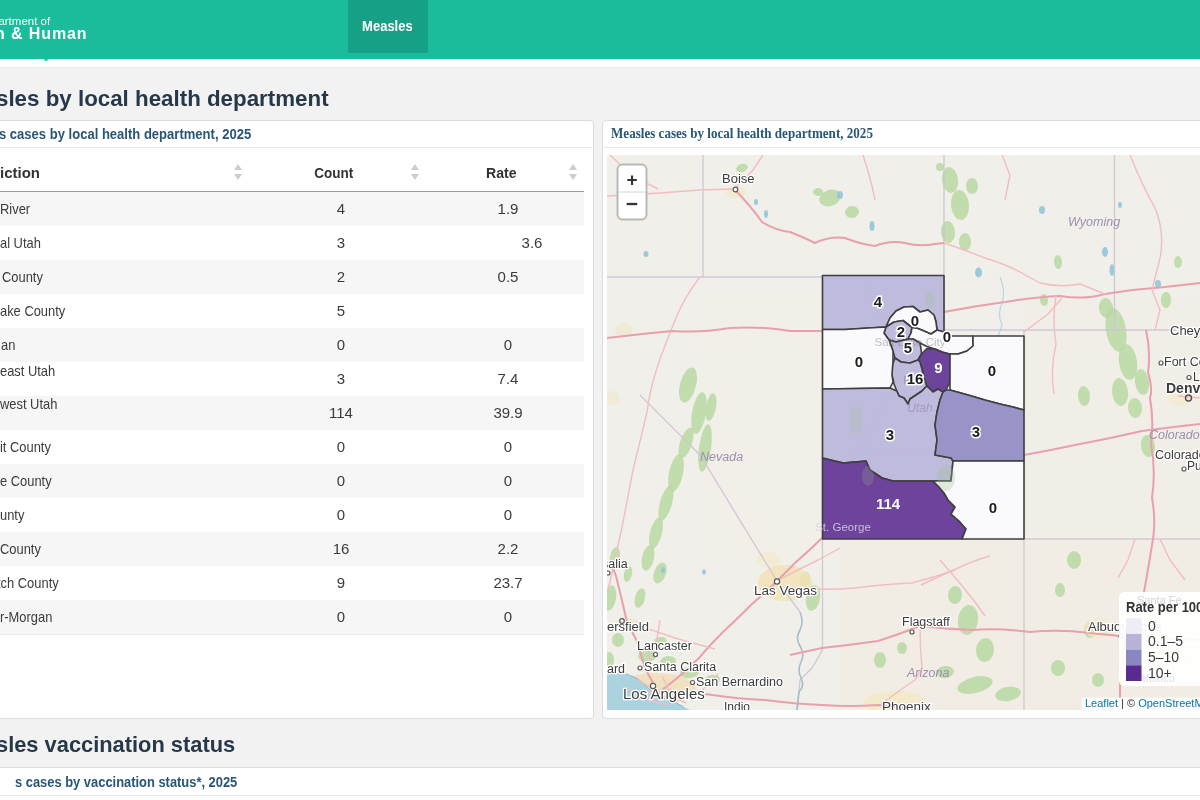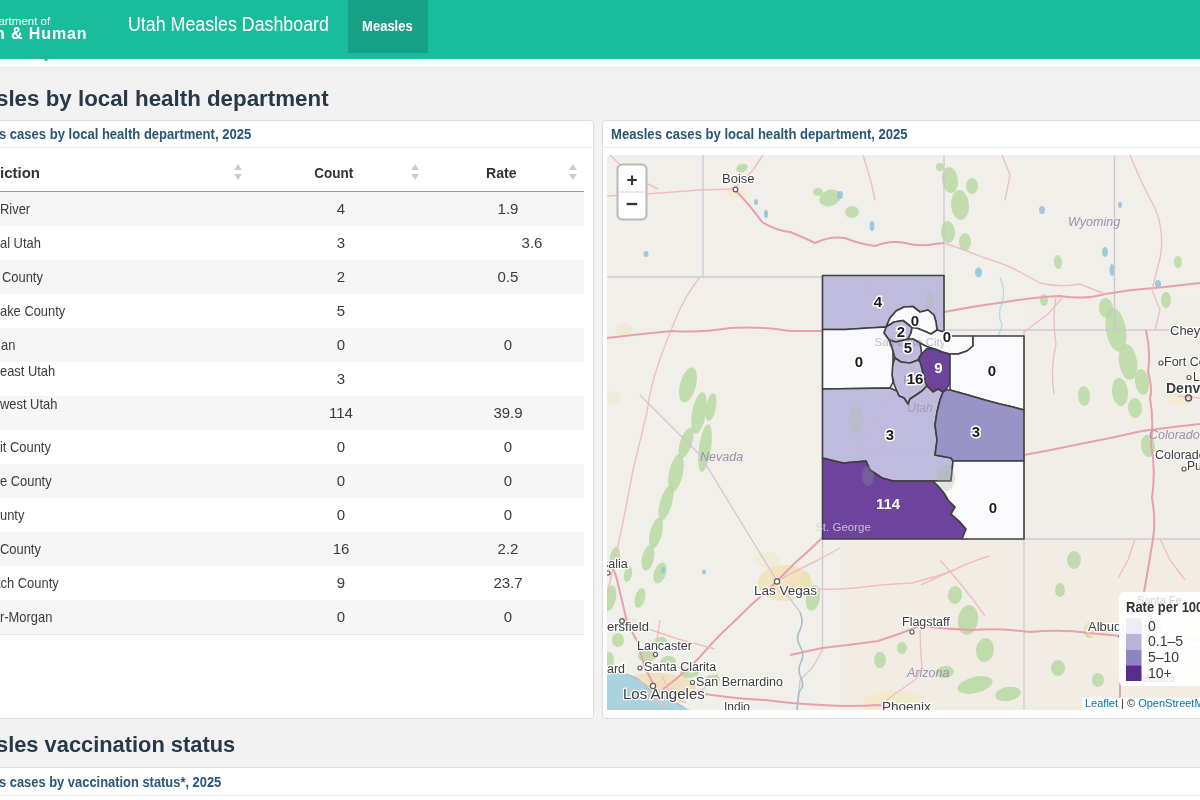--- a/index.html
+++ b/index.html
@@ -11,22 +11,20 @@
 .hdr{position:absolute;font-weight:bold;font-size:15px;color:#333;line-height:1;}
 
 </style></head>
 <body>
 <div id="screen">
 
 <div style="position:absolute;left:0;top:0;width:1200px;height:58.5px;background:#1abc9c;"></div>
 <div style="position:absolute;left:347.5px;top:0;width:80px;height:53px;background:#16a085;"></div>
 <div style="position:absolute;left:-8px;top:15.6px;color:#fff;font-size:11.5px;line-height:1;">partment of</div>
 <div style="position:absolute;left:-5px;top:26px;color:#fff;font-size:16px;font-weight:bold;letter-spacing:0.9px;line-height:1;">h &amp; Human</div>
-<div style="position:absolute;left:128px;top:14.7px;color:#fff;font-size:19.9px;line-height:1;">
-  <span class="sx" style="transform:scaleX(0.895);transform-origin:0 0;">Utah Measles Dashboard</span></div>
 <div style="position:absolute;left:347.5px;top:19px;width:80px;text-align:center;color:#fff;font-size:14.6px;font-weight:bold;line-height:1;"><span class="sx" style="transform:scaleX(0.89);transform-origin:50% 0;">Measles</span></div>
 
 <div style="position:absolute;left:0;top:58.5px;width:1200px;height:8px;background:#ffffff;border-bottom:1px solid #e9e9e9;"></div>
 <div style="position:absolute;left:44px;top:58.5px;width:4px;height:2.5px;background:#2bc5a8;border-radius:0 0 2px 2px;"></div>
 
 <div style="position:absolute;left:-4px;top:87.5px;color:#27384a;font-size:22px;font-weight:bold;line-height:1;">
   <span class="sx" style="transform:scaleX(1.015);transform-origin:0 0;">sles by local health department</span></div>
 
 <div style="position:absolute;left:-62px;top:120px;width:654px;height:597px;background:#fff;border:1px solid #dcdcdc;border-radius:4px;"></div>
 <div style="position:absolute;left:-62px;top:146.5px;width:654px;height:1px;background:#eaeaea;"></div>
@@ -67,20 +65,21 @@
 <div class="td" style="left:0px;top:293.5px;"><span class="sx">ake County</span></div>
 <div class="td tdc" style="left:281px;top:293.5px;width:120px;">5</div>
 <div class="td tdc" style="left:448px;top:293.5px;width:120px;margin-top:35px;">0.4</div>
 <div style="position:absolute;left:-62px;top:327.5px;width:646px;height:34.0px;background:#f6f6f6;border-bottom:1px solid #e8e8e8;"></div>
 <div class="td" style="left:1px;top:327.5px;"><span class="sx">an</span></div>
 <div class="td tdc" style="left:281px;top:327.5px;width:120px;">0</div>
 <div class="td tdc" style="left:448px;top:327.5px;width:120px;">0</div>
 <div style="position:absolute;left:-62px;top:361.5px;width:646px;height:34.0px;background:#ffffff;border-bottom:1px solid #e8e8e8;"></div>
 <div class="td" style="left:0px;top:354px;text-align:right;"><span class="sx">east Utah</span></div>
 <div class="td tdc" style="left:281px;top:361.5px;width:120px;">3</div>
+<div class="td tdc" style="left:448px;top:361.5px;width:120px;">7.4</div>
 <div style="position:absolute;left:-62px;top:395.5px;width:646px;height:34.0px;background:#f6f6f6;border-bottom:1px solid #e8e8e8;"></div>
 <div class="td" style="left:0px;top:387px;"><span class="sx">west Utah</span></div>
 <div class="td tdc" style="left:281px;top:395.5px;width:120px;">114</div>
 <div class="td tdc" style="left:448px;top:395.5px;width:120px;">39.9</div>
 <div style="position:absolute;left:-62px;top:429.5px;width:646px;height:34.0px;background:#ffffff;border-bottom:1px solid #e8e8e8;"></div>
 <div class="td" style="left:0px;top:429.5px;text-align:right;"><span class="sx">it County</span></div>
 <div class="td tdc" style="left:281px;top:429.5px;width:120px;">0</div>
 <div class="td tdc" style="left:448px;top:429.5px;width:120px;">0</div>
 <div style="position:absolute;left:-62px;top:463.5px;width:646px;height:34.0px;background:#f6f6f6;border-bottom:1px solid #e8e8e8;"></div>
 <div class="td" style="left:0px;top:463.5px;"><span class="sx">e County</span></div>
@@ -98,21 +97,21 @@
 <div class="td" style="left:-3px;top:565.5px;"><span class="sx">tch County</span></div>
 <div class="td tdc" style="left:281px;top:565.5px;width:120px;">9</div>
 <div class="td tdc" style="left:448px;top:565.5px;width:120px;">23.7</div>
 <div style="position:absolute;left:-62px;top:599.5px;width:646px;height:34.0px;background:#f6f6f6;border-bottom:1px solid #e8e8e8;"></div>
 <div class="td" style="left:0px;top:599.5px;"><span class="sx">r-Morgan</span></div>
 <div class="td tdc" style="left:281px;top:599.5px;width:120px;">0</div>
 <div class="td tdc" style="left:448px;top:599.5px;width:120px;">0</div>
 
 <div style="position:absolute;left:602px;top:120px;width:640px;height:597px;background:#fff;border:1px solid #dcdcdc;border-radius:4px;"></div>
 <div style="position:absolute;left:602px;top:146.5px;width:598px;height:1px;background:#eaeaea;"></div>
-<div style="position:absolute;left:611px;top:126px;color:#2a5674;font-size:15px;font-weight:bold;line-height:1;">
+<div style="position:absolute;left:611px;top:126px;color:#2a5674;font-size:15px;font-weight:bold;line-height:1;font-family:Liberation Serif, serif;">
   <span class="sx" style="transform:scaleX(0.872);transform-origin:0 0;">Measles cases by local health department, 2025</span></div>
 
 <svg style="position:absolute;left:607px;top:155px;" width="593" height="555" viewBox="607 155 593 555">
 <rect x="607" y="155" width="593" height="555" fill="#f1efe9"></rect>
 <rect x="840" y="540" width="360" height="170" fill="#f2ebdf" opacity="0.33"></rect>
 <rect x="700" y="300" width="180" height="260" fill="#f3f0e6" opacity="0.3"></rect>
 <rect x="1024" y="300" width="176" height="250" fill="#f0eee6" opacity="0.35"></rect>
 <ellipse cx="688" cy="385" rx="8" ry="18" fill="#b8d8a2" opacity="0.85" transform="rotate(15 688 385)"></ellipse>
 <ellipse cx="699" cy="413" rx="7" ry="21" fill="#b8d8a2" opacity="0.85" transform="rotate(10 699 413)"></ellipse>
 <ellipse cx="686" cy="443" rx="6" ry="16" fill="#b8d8a2" opacity="0.85" transform="rotate(18 686 443)"></ellipse>
@@ -348,16 +347,16 @@
 <rect x="617.5" y="164.5" width="29" height="55" rx="5" fill="#ffffff" stroke="#b9b9b9" stroke-width="2"></rect>
 <line x1="618" y1="192" x2="646" y2="192" stroke="#d6d6d6" stroke-width="1"></line>
 <text x="632" y="185.5" font-size="19" font-weight="bold" fill="#333" text-anchor="middle" font-family="Liberation Sans,sans-serif">+</text>
 <text x="632" y="211" font-size="21" font-weight="bold" fill="#333" text-anchor="middle" font-family="Liberation Sans,sans-serif">−</text>
 </svg>
 
 <div style="position:absolute;left:-4px;top:733.5px;color:#27384a;font-size:22px;font-weight:bold;line-height:1;">
   <span class="sx" style="transform:scaleX(0.993);transform-origin:0 0;">sles vaccination status</span></div>
 <div style="position:absolute;left:-62px;top:767px;width:1270px;height:40px;background:#fff;border:1px solid #dcdcdc;border-radius:4px;"></div>
 <div style="position:absolute;left:-62px;top:795px;width:1270px;height:1px;background:#eaeaea;"></div>
-<div style="position:absolute;left:-1px;top:774px;color:#2a5674;font-size:15px;font-weight:bold;line-height:1;">
+<div style="position:absolute;left:-1px;top:774px;color:#2a5674;font-size:15px;font-weight:bold;line-height:1;padding-left:16px;">
   <span class="sx" style="transform:scaleX(0.86);transform-origin:0 0;">s cases by vaccination status*, 2025</span></div>
 
 </div>
 
 </body></html>

